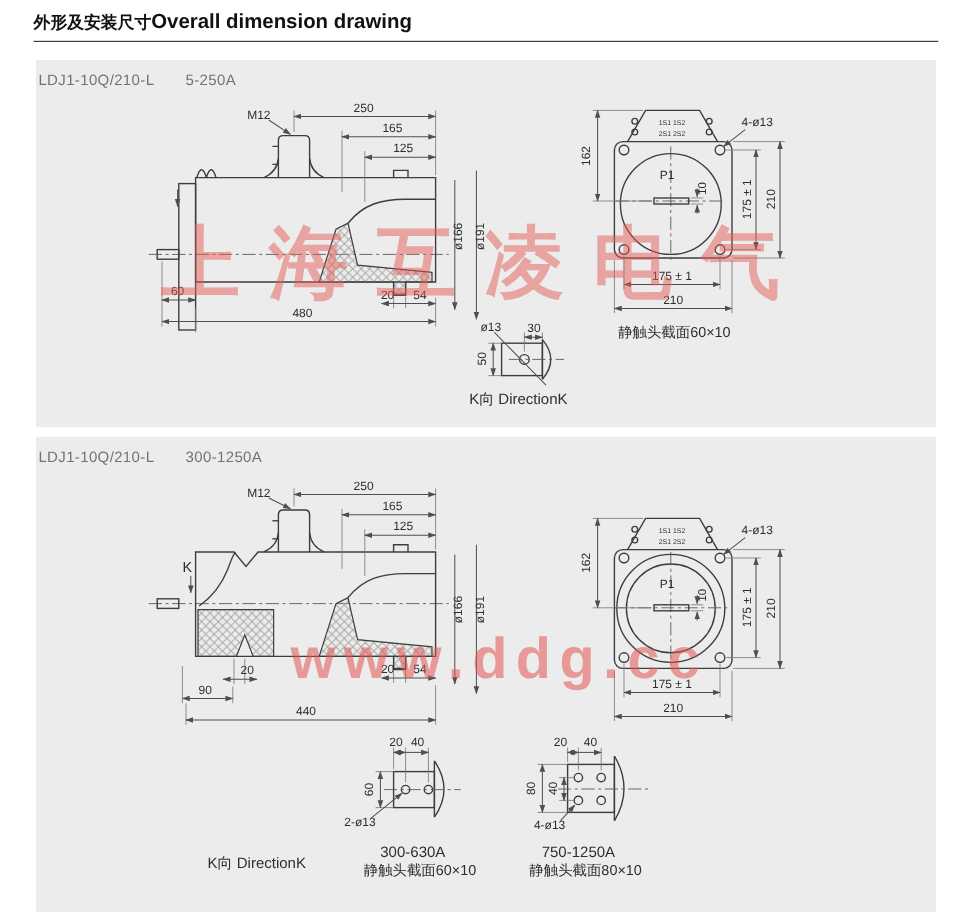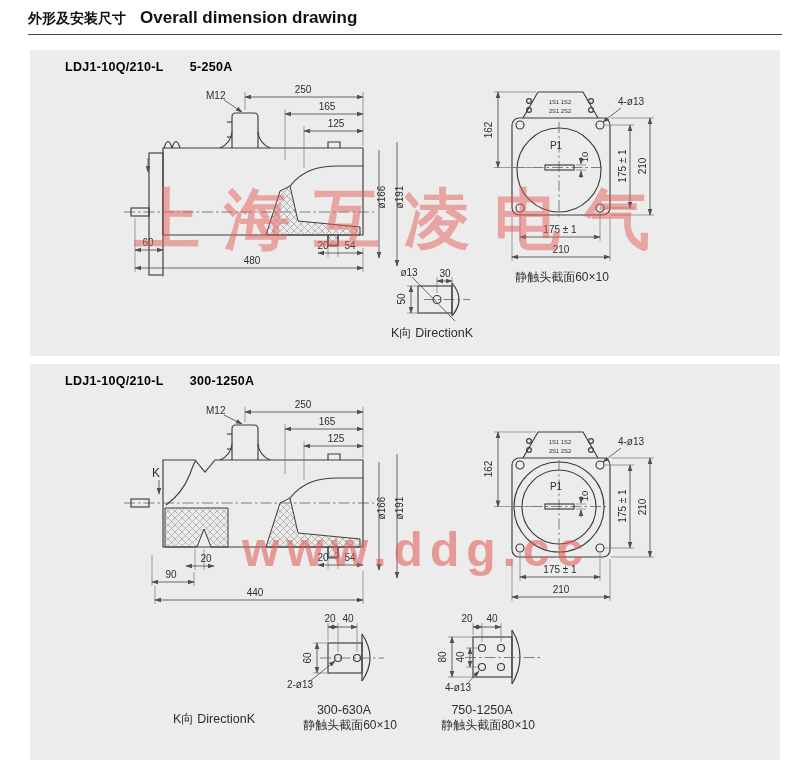--- a/index.html
+++ b/index.html
@@ -1,23 +1,23 @@
 <!DOCTYPE html>
 <html><head>
 <meta charset="utf-8">
 <style>
   html,body{margin:0;padding:0;}
   body{width:810px;height:760px;background:#ffffff;font-family:"Liberation Sans",sans-serif;position:relative;overflow:hidden;}
   .hdr{position:absolute;left:28px;top:8px;width:754px;border-bottom:1.5px solid #444;padding-bottom:6px;}
   .hdr .zh{font-size:14px;font-weight:bold;color:#111;}
-  .hdr .en{font-size:17px;font-weight:bold;color:#111;margin-left:14px;}
+  .hdr .en{font-size:17px;font-weight:bold;color:#111;}
   .panel{position:absolute;left:30px;width:750px;background:#ececec;}
   #panel1{top:50px;height:306px;}
   #panel2{top:364px;height:460px;}
-  .plabel{position:absolute;left:35px;top:10px;font-size:12.5px;color:#000000;letter-spacing:.3px;font-weight:bold;}
+  .plabel{position:absolute;left:2px;top:10px;font-size:12.5px;color:#737373;letter-spacing:.3px;}
   .plabel .rng{margin-left:26px;}
   .panel svg{position:absolute;left:0;top:0;}
   .wm{position:absolute;color:rgba(225,92,86,.5);font-weight:bold;white-space:nowrap;pointer-events:none;z-index:5;line-height:1;}
   #wm-company{left:104px;top:136px;font-size:66px;letter-spacing:24px;}
   #wm-phone{left:152px;top:94px;font-size:58px;letter-spacing:2px;color:rgba(225,85,80,.55);}
   #wm-url{left:212px;top:162px;font-size:48px;letter-spacing:7px;color:rgba(225,85,80,.55);}
   svg text{fill:#2e2e2e;font-family:"Liberation Sans",sans-serif;}
   .t10{font-size:10px;} .t9{font-size:9.5px;} .t12{font-size:12px;} .t13{font-size:12.5px;} .t6{font-size:5.8px;} .tp1{font-size:10px;}
   .ol{stroke:#3d3d3d;fill:none;stroke-width:1.15;}
   .dim{stroke:#4f4f4f;stroke-width:.85;fill:none;}

